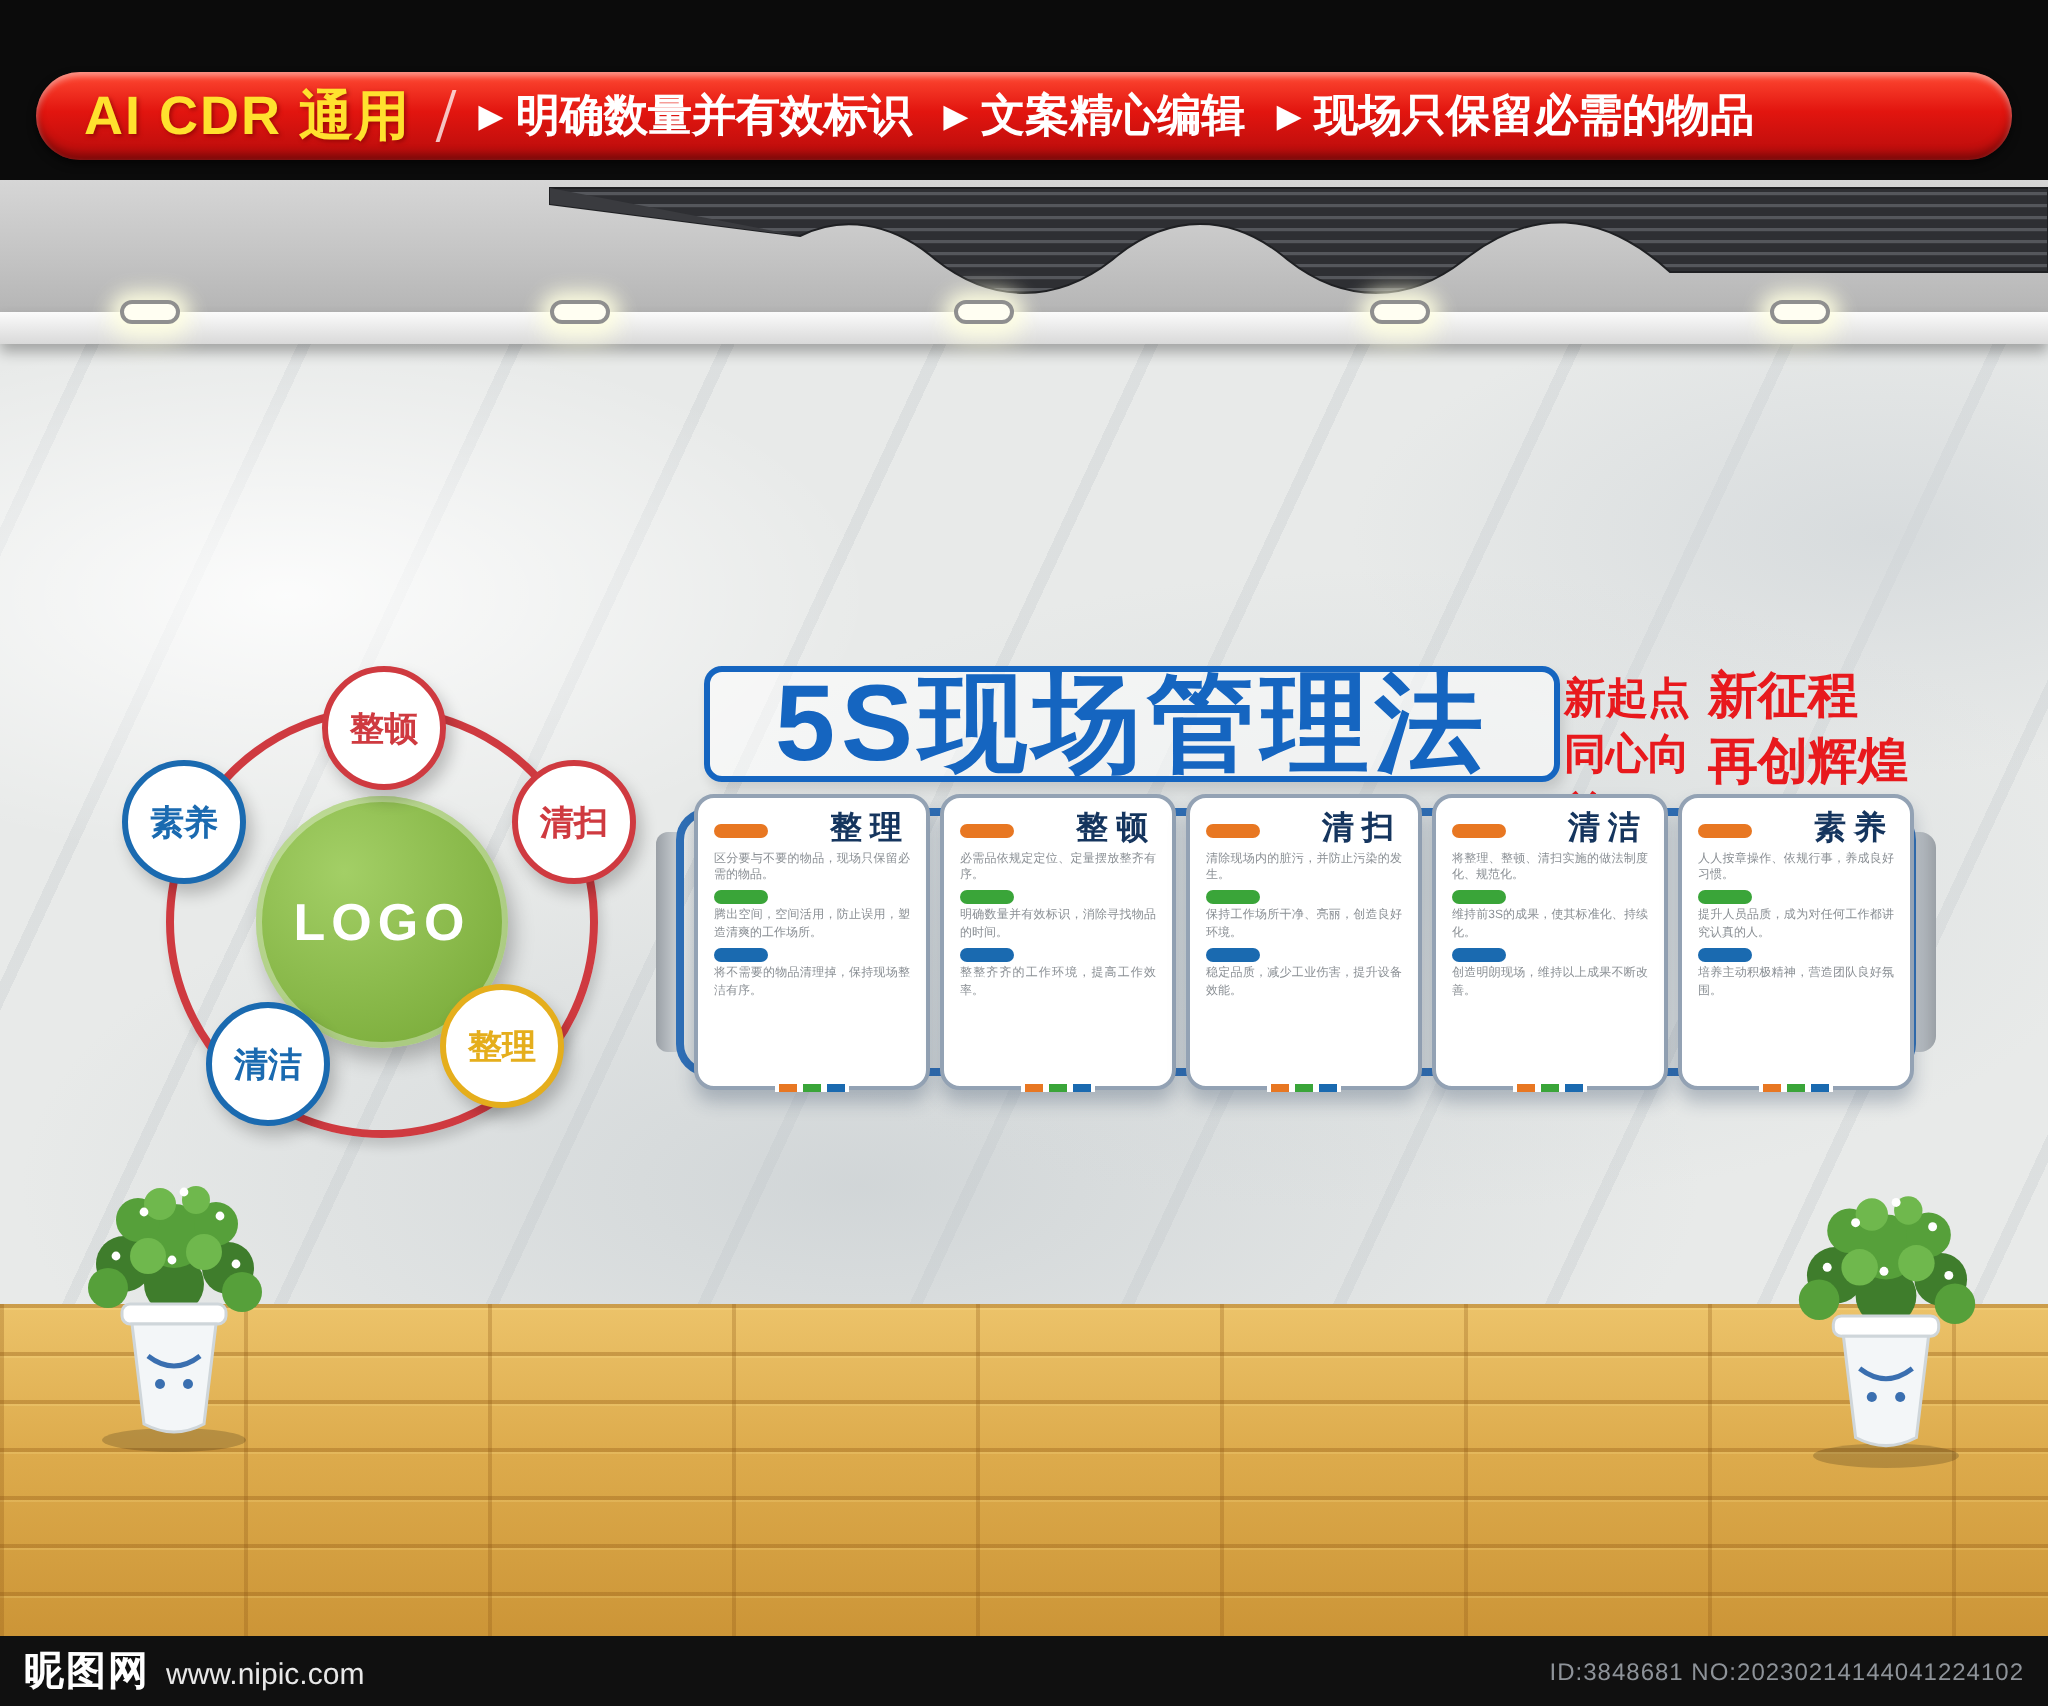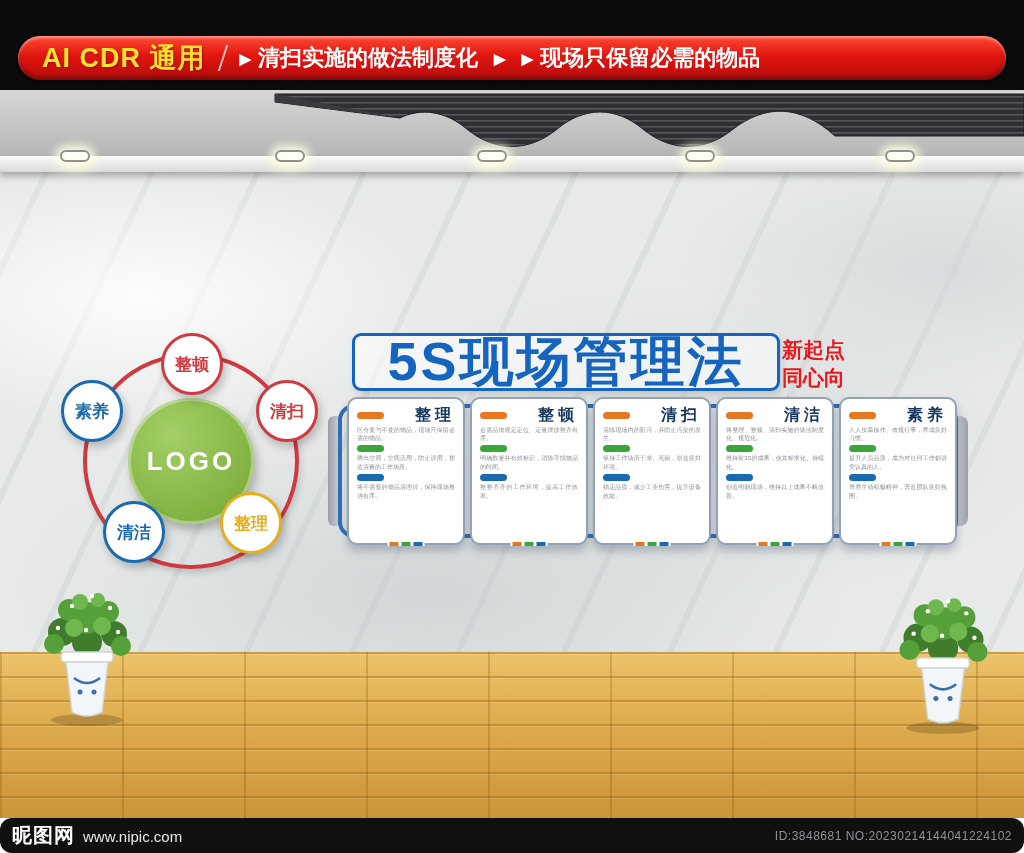--- a/index.html
+++ b/index.html
@@ -94,41 +94,42 @@
     background-image:
       repeating-linear-gradient(90deg, rgba(140,85,20,.28) 0 2px, rgba(140,85,20,0) 2px 122px),
       repeating-linear-gradient(180deg, rgba(150,95,25,.38) 0 2px, rgba(255,232,150,.2) 2px 3px, rgba(150,95,25,0) 3px 24px),
       linear-gradient(180deg,#ecc36a 0%,#ddab4c 45%,#cc9537 100%); }
   .plant { position:absolute; z-index:3; }
   .plant-left  { left:22px;  top:580px; }
   .plant-right { left:876px; top:585px; }
 
   
   .bottom-bar { position:absolute; left:0; top:818px; width:1024px; height:35px; background:#101010;
-    display:flex; align-items:center; justify-content:space-between; padding:4px 12px;border-radius:12px; }
+    display:flex; align-items:center; justify-content:space-between; padding:4px 12px; }
   .site-group { display:flex; align-items:baseline; gap:8px; }
   .site-name { color:#fff; font-weight:bold; font-size:20px; letter-spacing:1px; }
   .site-url  { color:#e8e8e8; font-size:15px; }
   .img-id { color:#8e9399; font-size:12px; letter-spacing:.5px;margin-left:40px; }
 </style>
 </head>
 <body>
 
 <div id="stage">
 
   <div class="top-black"></div>
   <div class="promo-bar">
     <span class="promo-badge">AI CDR 通用</span>
     <span class="promo-divider"></span>
     <span class="promo-item">
       <span class="promo-arrow">▶</span>
-      <span>清扫实施的做法制度化</span>
+      <span>明确数量并有效标识</span>
     </span>
     <span class="promo-item">
       <span class="promo-arrow">▶</span>
+      <span>文案精心编辑</span>
     </span>
     <span class="promo-item">
       <span class="promo-arrow">▶</span>
       <span>现场只保留必需的物品</span>
     </span>
   </div>
 
   <div class="ceiling">
     <svg width="1024" height="70" viewBox="0 0 1024 70">
       <defs>
@@ -170,20 +171,24 @@
     <span>整理</span>
   </div>
 
   <div class="title-box">
     <span>5S现场管理法</span>
   </div>
   <div class="slogan slogan-1">
     <div>新起点</div>
     <div>同心向前</div>
   </div>
+  <div class="slogan slogan-2">
+    <div>新征程</div>
+    <div>再创辉煌</div>
+  </div>
 
   <div class="side-tab side-tab-left"></div>
   <div class="side-tab side-tab-right"></div>
   <div class="cards-frame"></div>
 
   <div class="card card-1">
     <div class="card-head">
       <span class="pill pill-orange"></span>
       <span class="card-title">整理</span>
     </div>

